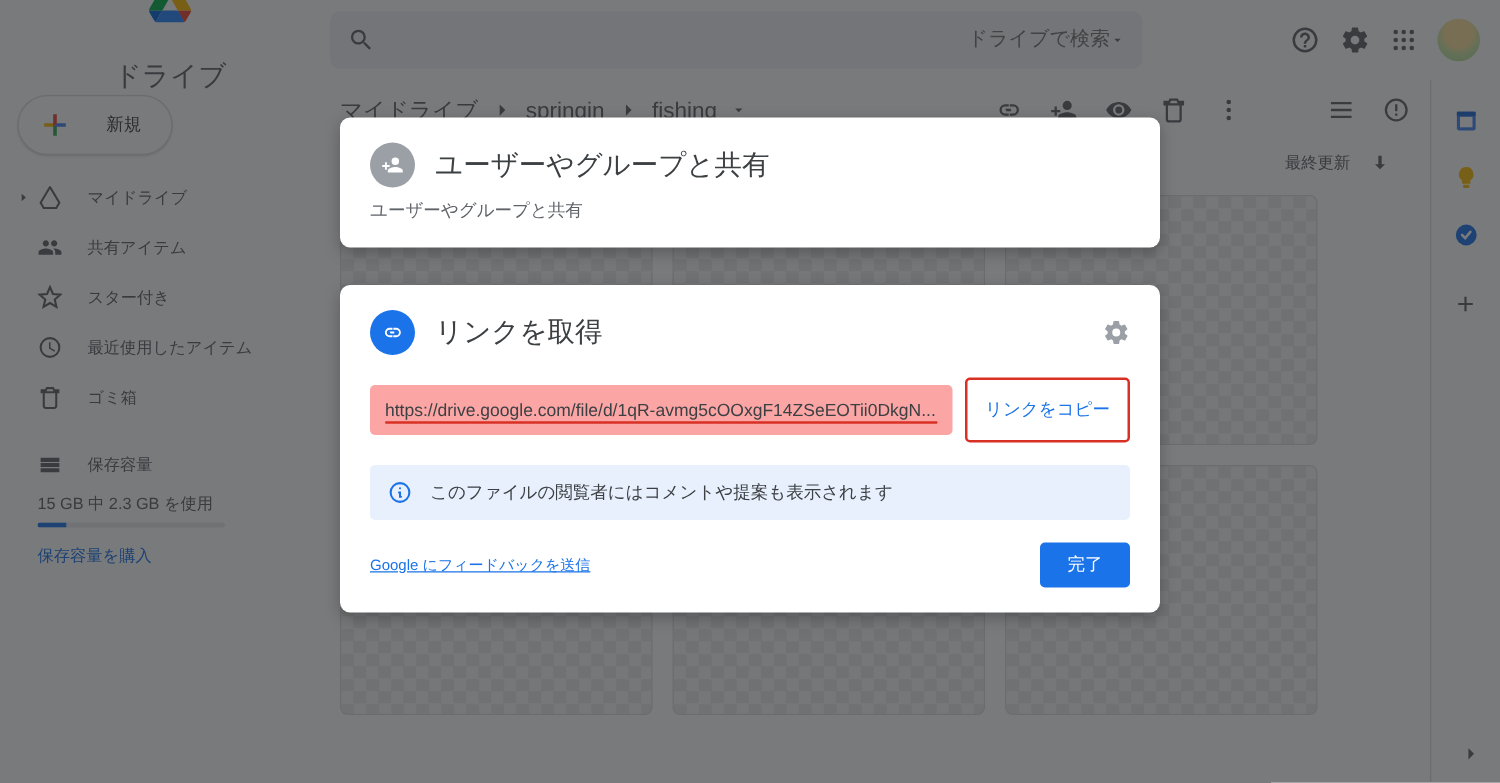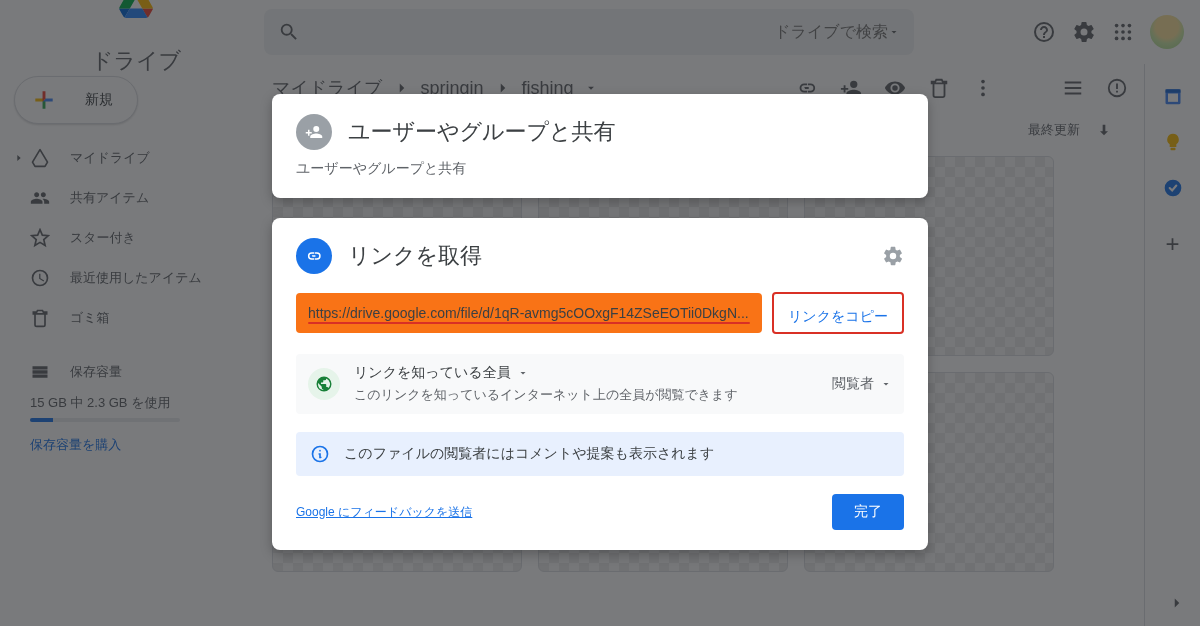--- a/index.html
+++ b/index.html
@@ -41,35 +41,35 @@
   .grid { display:flex; flex-wrap:wrap; gap:16px; margin-top:8px;}
   .card { width:250px; height:200px; border:1px solid #dadce0; border-radius:6px; background: repeating-conic-gradient(#e8e8e8 0 25%, #f8f8f8 0 50%) 0 0/20px 20px; position:relative;}
   .card-caption{ position:absolute; bottom:-24px; left:0; right:0; font-size:13px; color:#5f6368; }
 
   .rightrail{ width:56px; border-left:1px solid #dadce0; display:flex; flex-direction:column; align-items:center; gap:26px; padding-top:22px;}
   .rr-icon{ width:20px; height:20px;}
   .rr-plus{ color:#5f6368; font-size:24px; margin-top:6px;}
 
   
   .overlay { position:absolute; inset:0; background:rgba(32,33,36,0.6); display:flex; align-items:flex-start; justify-content:center; }
-  .dialog-wrap{ margin-top:94px; width:656px; display:flex; flex-direction:column; gap:20px;}
+  .dialog-wrap{ margin-top:94px; width:656px; display:flex; flex-direction:column; gap:30px;}
   .panel{ background:#fff; border-radius:8px; box-shadow:0 4px 12px rgba(0,0,0,0.25); padding:20px 24px; font-size:14px; color:#3c4043;}
   .panel-head{ display:flex; align-items:center; gap:16px; font-size:22px; color:#3c4043; }
   .circle-icon{ width:36px; height:36px; border-radius:50%; display:flex; align-items:center; justify-content:center; color:#fff;}
   .ci-gray{ background:#9aa0a6;}
   .ci-blue{ background:#1a73e8;}
   .panel-sub{ font-size:14px; color:#5f6368; margin-top:10px;}
 
   .link-head{ display:flex; align-items:center; gap:16px;}
   .link-head .title{ font-size:22px; }
   .gear-right{ margin-left:auto; color:#9aa0a6; cursor:pointer;}
   .link-row{ display:flex; align-items:center; gap:10px; margin-top:18px;}
-  .link-box{ flex:1; background:#f97316; border-radius:4px; height:40px; display:flex; align-items:center; padding:15px 12px; font-size:14px; color:#3c4043; overflow:hidden; white-space:nowrap; text-overflow:ellipsis; position:relative;}
+  .link-box{ flex:1; background:#fca5a5; border-radius:4px; height:40px; display:flex; align-items:center; padding:15px 12px; font-size:14px; color:#3c4043; overflow:hidden; white-space:nowrap; text-overflow:ellipsis; position:relative;}
   .underline-red{ position:absolute; left:12px; right:12px; bottom:9px; height:2px; background:#d93025; border-radius:1px;}
-  .copy-btn{ border:2px solid #d93025; color:#1a73e8; background:#fff; height:42px; padding:14px 14px; border-radius:4px; font-size:14px; cursor:pointer;}
+  .copy-btn{ border:2px solid #d93025; color:#1a73e8; background:#fff; height:52px; padding:14px 14px; border-radius:4px; font-size:14px; cursor:pointer;}
   .scope-row{ display:flex; align-items:center; gap:14px; margin-top:20px; background:#f8f9fa; border-radius:4px; padding:10px 12px;}
   .globe{ width:32px; height:32px; border-radius:50%; background:#e6f4ea; color:#188038; display:flex; align-items:center; justify-content:center;}
   .scope-mid{ flex:1;}
   .scope-title{ display:flex; align-items:center; gap:6px; font-size:14px; color:#3c4043;}
   .scope-sub{ font-size:13px; color:#5f6368; margin-top:4px;}
   .role-sel{ display:flex; align-items:center; gap:6px; font-size:14px; color:#5f6368;}
   .info-row{ display:flex; align-items:center; gap:14px; background:#e8f0fe; border-radius:4px; padding:12px 14px; margin-top:18px; font-size:14px; color:#3c4043;}
   .info-icon{ color:#1a73e8;}
   .dialog-foot{ display:flex; align-items:center; margin-top:18px;}
   .feedback{ color:#1a73e8; font-size:12px; text-decoration:underline;}
@@ -357,46 +357,20 @@
             </svg>
         </span>
       </div>
       <div class="link-row">
         <div class="link-box">
           <span>https://drive.google.com/file/d/1qR-avmg5cOOxgF14ZSeEOTii0DkgN...</span>
           <div class="underline-red"></div>
         </div>
         <button class="copy-btn">リンクをコピー</button>
       </div>
-      <div class="scope-row">
-        <div class="globe">
-          <svg width="18" height="18" viewBox="0 0 24 24" fill="#188038">
-              <path d="M12 2a10 10 0 100 20 10 10 0 000-20zm-1 17.93A8 8 0 014 12c0-.45.04-.89.11-1.32L9 15.5V17a2 2 0 002 2zM17.9 17.39A2 2 0 0016 16h-1v-3a1 1 0 00-1-1H8v-2h2a1 1 0 001-1V7h2a2 2 0 002-2v-.41A8 8 0 0117.9 17.39z"></path>
-            </svg>
-        </div>
-        <div class="scope-mid">
-          <div class="scope-title">
-            <span>リンクを知っている全員</span>
-            <span class="icon">
-                <svg width="12" height="12" viewBox="0 0 24 24" fill="#5f6368">
-                  <path d="M7 10l5 5 5-5z"></path>
-                </svg>
-              </span>
-          </div>
-          <div class="scope-sub">このリンクを知っているインターネット上の全員が閲覧できます</div>
-        </div>
-        <div class="role-sel">
-          <span>閲覧者</span>
-          <span class="icon">
-              <svg width="12" height="12" viewBox="0 0 24 24" fill="#5f6368">
-                <path d="M7 10l5 5 5-5z"></path>
-              </svg>
-            </span>
-        </div>
-      </div>
       <div class="info-row">
         <span class="info-icon icon">
             <svg width="20" height="20" viewBox="0 0 24 24" fill="none" stroke="#1a73e8" stroke-width="2">
               <circle cx="12" cy="12" r="9"></circle>
               <path d="M12 8h.01M11 12h1v4h1" stroke-linecap="round"></path>
             </svg>
           </span>
         <span>このファイルの閲覧者にはコメントや提案も表示されます</span>
       </div>
       <div class="dialog-foot">

